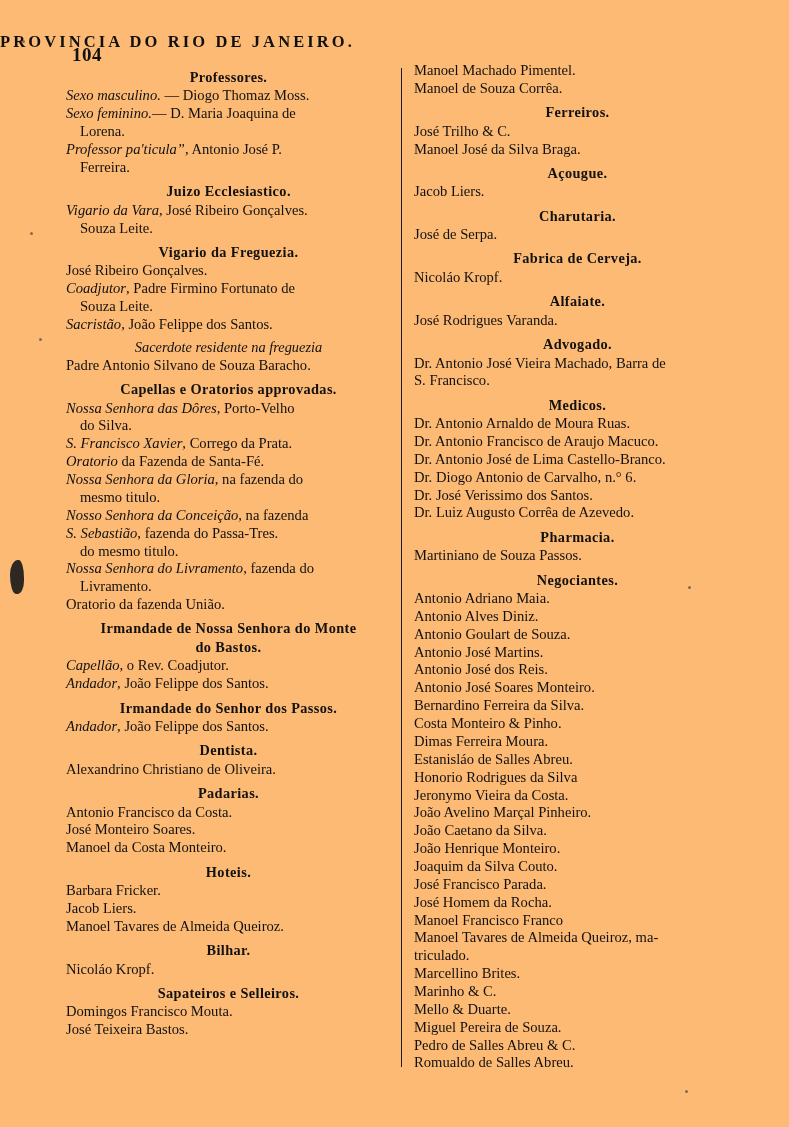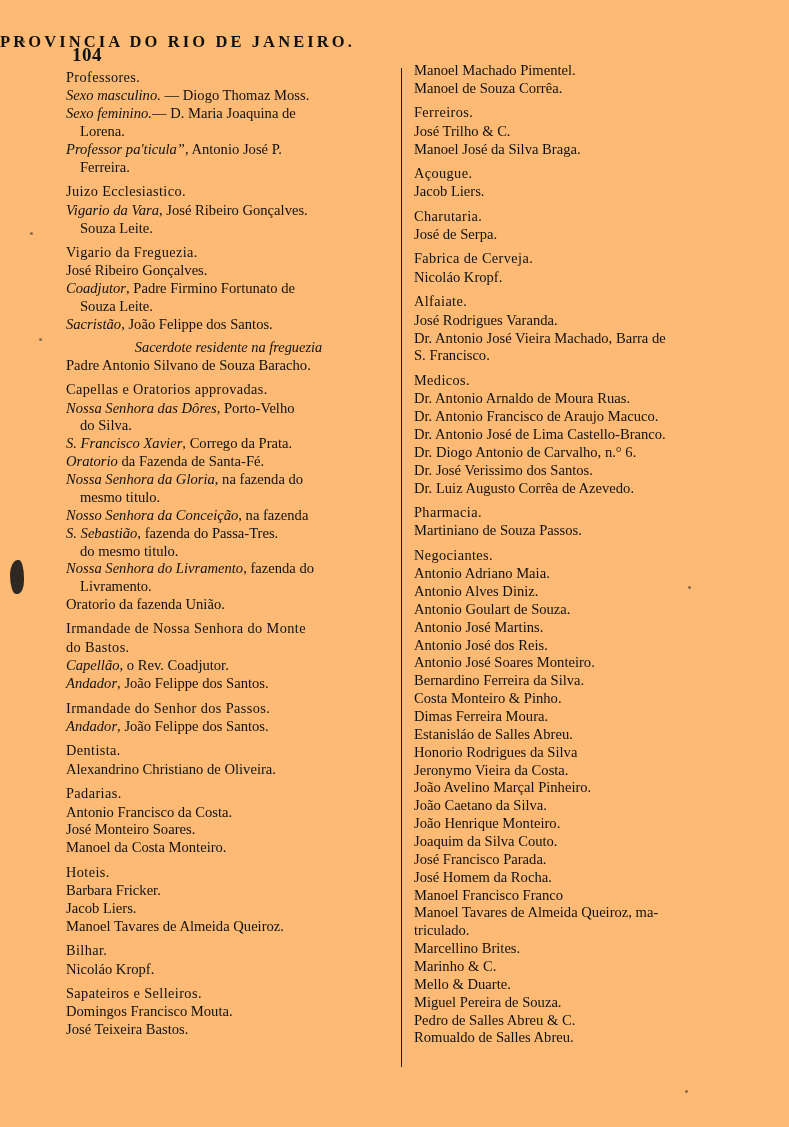--- a/index.html
+++ b/index.html
@@ -79,22 +79,22 @@
   .entry.hang {
     padding-left: 14px;
     text-indent: -14px;
   }
   .entry.indent-more {
     padding-left: 28px;
     text-indent: -14px;
   }
   .heading {
     font-size: 14.3px;
-    font-weight: normal;
-    text-align: left;
+    font-weight: bold;
+    text-align: center;
     margin: 7px 0 2px 0;
     letter-spacing: 0.4px;
     line-height: 1.15;
   }
   .heading.tight {
     margin-top: 5px;
   }
   .subheading-italic {
     font-size: 14.4px;
     font-style: italic;
@@ -196,20 +196,21 @@
         <div class="entry hang">José Trilho &amp; C.</div>
         <div class="entry hang">Manoel José da Silva Braga.</div>
         <div class="heading">Açougue.</div>
         <div class="entry hang">Jacob Liers.</div>
         <div class="heading">Charutaria.</div>
         <div class="entry hang">José de Serpa.</div>
         <div class="heading">Fabrica de Cerveja.</div>
         <div class="entry hang">Nicoláo Kropf.</div>
         <div class="heading">Alfaiate.</div>
         <div class="entry hang">José Rodrigues Varanda.</div>
+        <div class="heading">Advogado.</div>
         <div class="entry hang">Dr. Antonio José Vieira Machado, Barra de</div>
         <div class="entry indent-more">S. Francisco.</div>
         <div class="heading">Medicos.</div>
         <div class="entry hang">Dr. Antonio Arnaldo de Moura Ruas.</div>
         <div class="entry hang">Dr.  Antonio  Francisco de Araujo Macuco.</div>
         <div class="entry hang">Dr. Antonio José de Lima Castello-Branco.</div>
         <div class="entry hang">Dr. Diogo Antonio de Carvalho, n.° 6.</div>
         <div class="entry hang">Dr. José Verissimo dos Santos.</div>
         <div class="entry hang">Dr. Luiz Augusto Corrêa de Azevedo.</div>
         <div class="heading">Pharmacia.</div>

